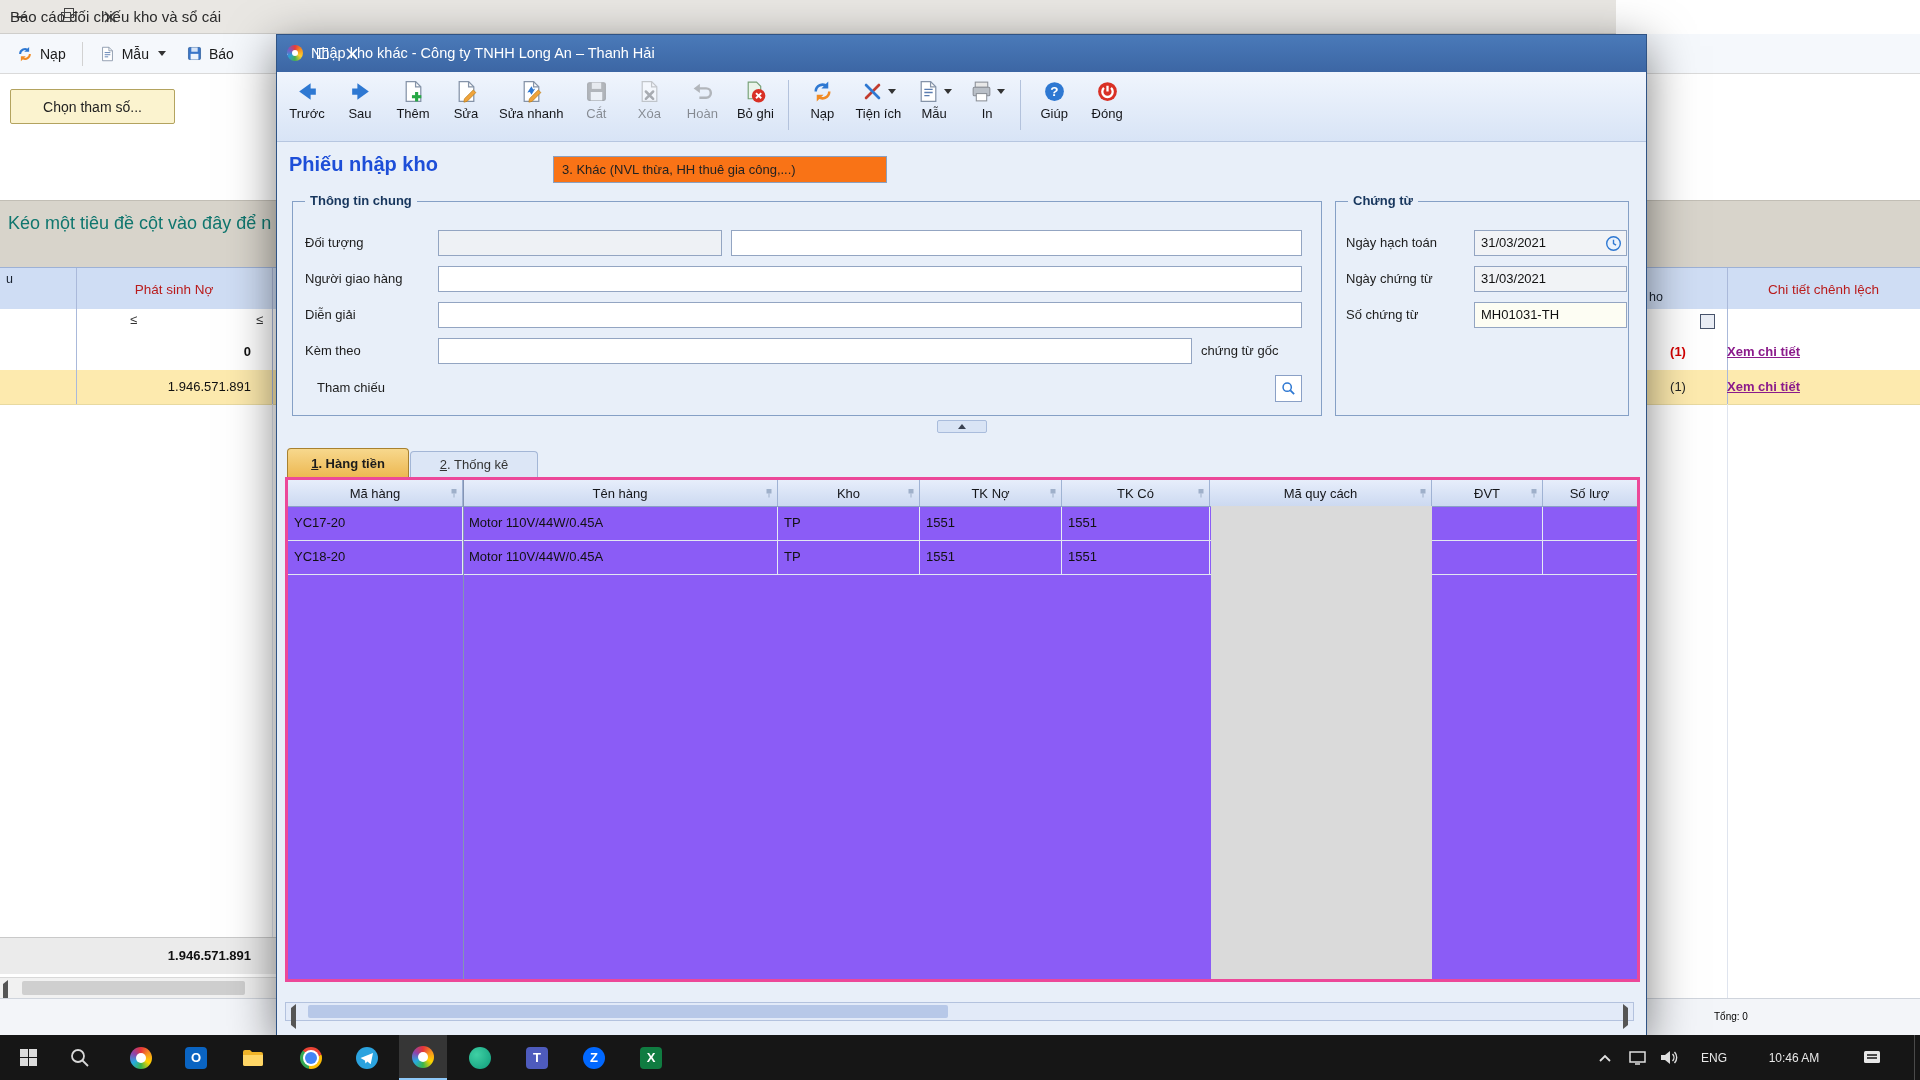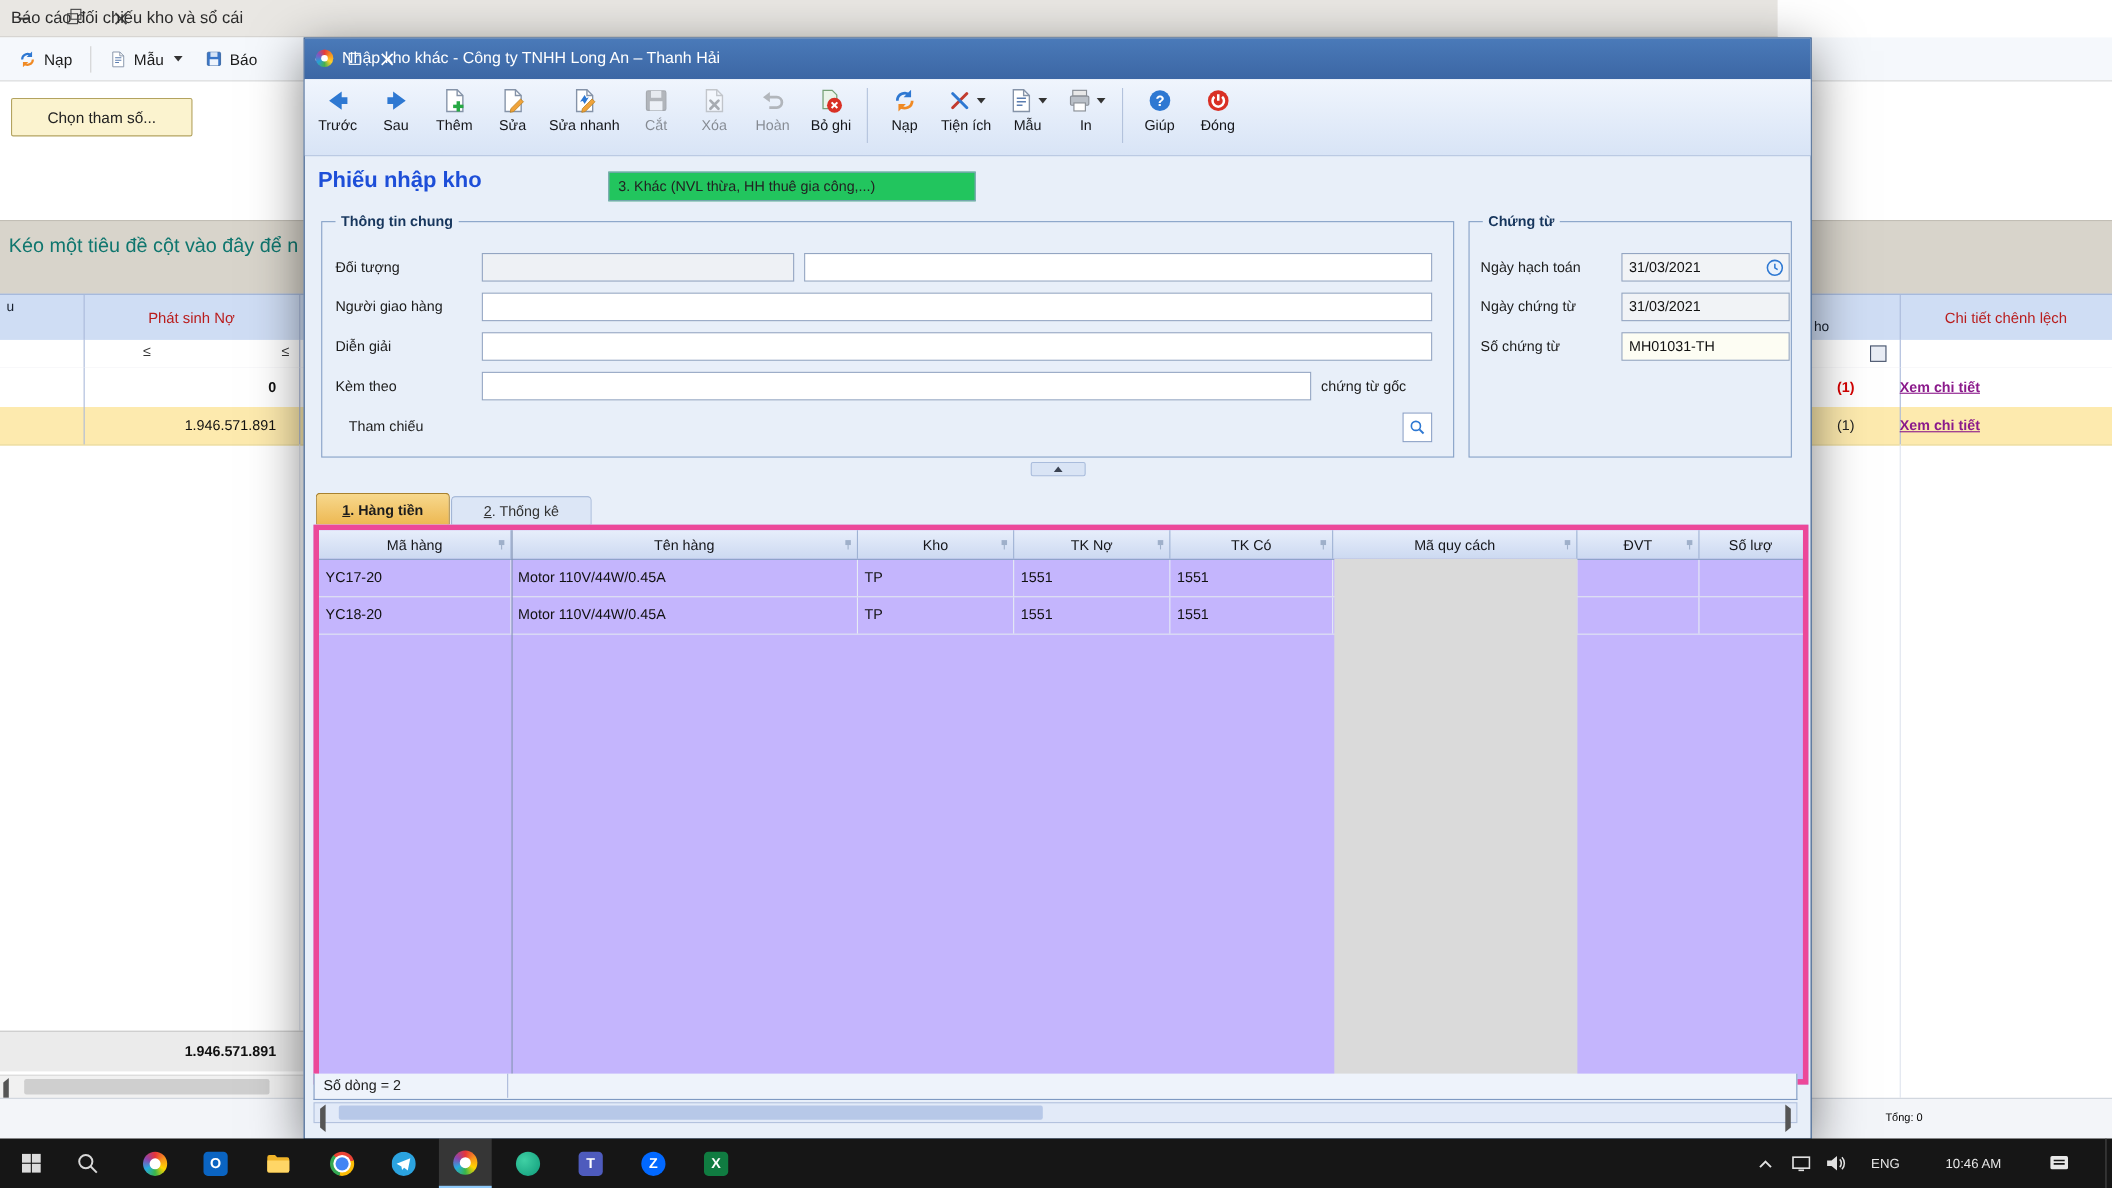--- a/index.html
+++ b/index.html
@@ -52,34 +52,34 @@
   .dlogo{left:10px;top:10px;width:16px;height:16px;border-radius:50%;background:conic-gradient(#e63b3b,#f5921e,#ffd02e,#45b14d,#2a9fd8,#7e57c2,#e63b3b)}
   .dlogo::after{content:"";position:absolute;left:5px;top:5px;width:6px;height:6px;border-radius:50%;background:#fff}
   .d-toolbar{left:0;top:37px;width:100%;height:70px;background:linear-gradient(180deg,#f0f5fd,#d8e4f6);border-bottom:1px solid #b6c6e0;display:flex;align-items:flex-start;padding:6px 8px 0 10px;gap:13px;box-sizing:border-box}
   .tbtn{display:flex;flex-direction:column;align-items:center;min-width:40px}
   .tbtn .ir{display:flex;align-items:center;height:27px}
   .tbtn .lb{font-size:13px;color:#15161a;margin-top:1px;white-space:nowrap}
   .tbtn.dis{opacity:.45;filter:grayscale(1)}
   .vsep{width:1px;height:50px;background:#b3c2dc;margin-top:2px}
   .caret{width:0;height:0;border-left:4px solid transparent;border-right:4px solid transparent;border-top:5px solid #333;margin-left:3px}
   .d-heading{left:12px;top:118px;font-size:20px;font-weight:bold;color:#1d4ed8;white-space:nowrap}
-  .combo{left:276px;top:121px;width:334px;height:27px;background:#22c55e;border:1px solid #8aa0c0;font-size:13px;color:#222;line-height:25px;padding-left:8px;box-sizing:border-box;white-space:nowrap}
+  .combo{left:276px;top:121px;width:334px;height:27px;background:#f97316;border:1px solid #8aa0c0;font-size:13px;color:#222;line-height:25px;padding-left:8px;box-sizing:border-box;white-space:nowrap}
   .fset{border:1px solid #85a0c6;background:transparent}
   .legend{position:absolute;left:12px;top:-9px;background:#e8eff9;padding:0 5px;font-size:13px;font-weight:bold;color:#17365d;white-space:nowrap}
   .flabel{font-size:13px;color:#1c1c1c;white-space:nowrap}
   .fld{position:absolute;height:26px;background:#fff;border:1px solid #93a5c2;box-sizing:border-box;font-size:13px;color:#222;padding:0 6px;font-family:"Liberation Sans",sans-serif}
   .fld.gray{background:#eef1f5}
   .valbox{position:absolute;height:26px;background:#f1f3f6;border:1px solid #93a5c2;box-sizing:border-box;font-size:13px;color:#111;line-height:24px;padding-left:6px}
   .mini-btn{position:absolute;width:25px;height:25px;background:#fff;border:1px solid #8aa0c6;display:flex;align-items:center;justify-content:center}
   .collapse-btn{left:660px;top:385px;width:48px;height:11px;background:#d9e4f5;border:1px solid #a9bcdc;border-radius:2px;display:flex;align-items:center;justify-content:center}
   .tab{position:absolute;box-sizing:border-box;display:flex;align-items:center;justify-content:center;font-size:13px;border-radius:4px 4px 0 0}
   .tab.active{left:10px;top:413px;width:122px;height:29px;background:linear-gradient(180deg,#f7d88d,#edb852);border:1px solid #a8812f;border-bottom:none;font-weight:bold;color:#1c1c1c}
   .tab.idle{left:133px;top:416px;width:128px;height:26px;background:#dce6f6;border:1px solid #a3b6d6;border-bottom:none;color:#333}
   .accel{text-decoration:underline}
-  .grid{left:8px;top:442px;width:1349px;height:499px;background:#c4b5fd;border:5px solid #ec4899;box-sizing:content-box}
+  .grid{left:8px;top:442px;width:1349px;height:499px;background:#8b5cf6;border:3px solid #ec4899;box-sizing:content-box}
   .ghead{display:flex;height:26px;background:linear-gradient(180deg,#e7eefb,#ccd9f1);border-bottom:1px solid #8aa0c6}
   .hc{position:relative;box-sizing:border-box;border-right:1px solid #9fb2d4;font-size:13px;color:#15161a;display:flex;align-items:center;justify-content:center}
   .grow{display:flex;height:33px;border-bottom:1px solid #e2e7f1}
   .bc{box-sizing:border-box;border-right:1px solid #e6ebf4;font-size:13px;color:#111;line-height:32px;padding-left:6px;overflow:hidden;white-space:nowrap}
   .w0{width:175px}.w1{width:315px}.w2{width:142px}.w3{width:142px}.w4{width:148px}.w5{width:222px}.w6{width:111px}.w7{width:93px}
   .pin{position:absolute;right:3px;top:8px}
   .d-status{left:8px;top:941px;width:1349px;height:24px;background:#eef3fb;border:1px solid #7e99c2;border-top:none;box-sizing:border-box;font-size:13px;color:#222}
   .d-hscroll{left:8px;top:967px;width:1349px;height:19px;background:#e2eaf8;border:1px solid #b3c2de;box-sizing:border-box}
   .d-thumb{position:absolute;left:22px;top:2px;width:640px;height:13px;background:#b7c8e8;border-radius:2px}
 
@@ -511,24 +511,20 @@
         <div class="bc w3">1551</div>
         <div class="bc w4">1551</div>
         <div class="bc w5"></div>
         <div class="bc w6"></div>
         <div class="bc w7" style="border-right:none"></div>
       </div>
       <div class="ab" style="left:923px;top:26px;width:221px;height:473px;background:#dadada"></div>
       <div class="ab" style="left:175px;top:0;width:1px;height:499px;background:#8494b4"></div>
     </div>
 
-    <div class="ab d-status">
-      <span class="ab" style="left:8px;top:0;line-height:22px">Số dòng = 2</span>
-      <div class="ab" style="left:175px;top:0;width:1px;height:22px;background:#aab9da"></div>
-    </div>
 
     <div class="ab d-hscroll">
       <div class="ab" style="left:5px;top:5px"><span class="tri-left"></span></div>
       <div class="d-thumb"></div>
       <div class="ab" style="right:5px;top:5px"><span class="tri-right"></span></div>
     </div>
   </div>
 
   <div class="ab" id="taskbar">
     <div class="slot" style="left:4px">

